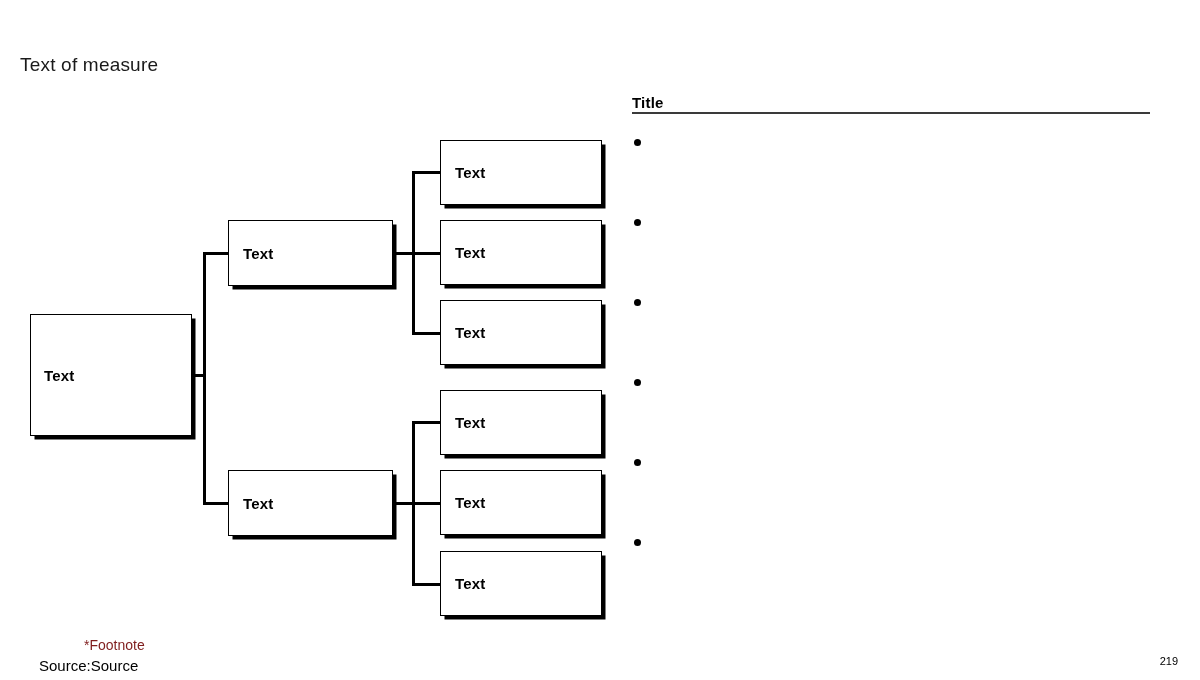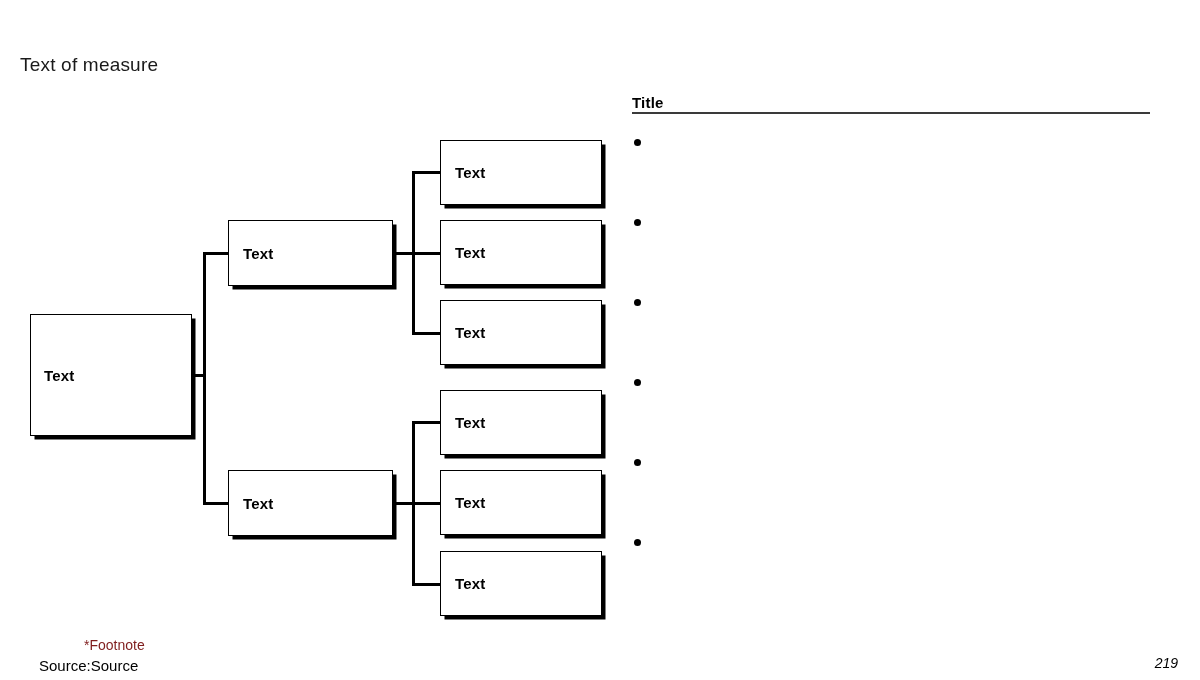--- a/index.html
+++ b/index.html
@@ -181,23 +181,22 @@
     top: 657px;
     font-size: 15px;
     color: #000000;
     white-space: nowrap;
     margin-left: 23px;
   }
   #page-number {
     position: absolute;
     right: 22px;
     top: 655px;
-    font-size: 14px;
-    color: #000000;
-    font-style: italic;
+    font-size: 11px;
+    color: #000000;
   }
 </style>
 </head>
 <body>
 
 <div id="unit-of-measure">Text of measure</div>
 
 <div id="tree-diagram">
 
   <div class="conn conn-h c-root-stub"></div>

